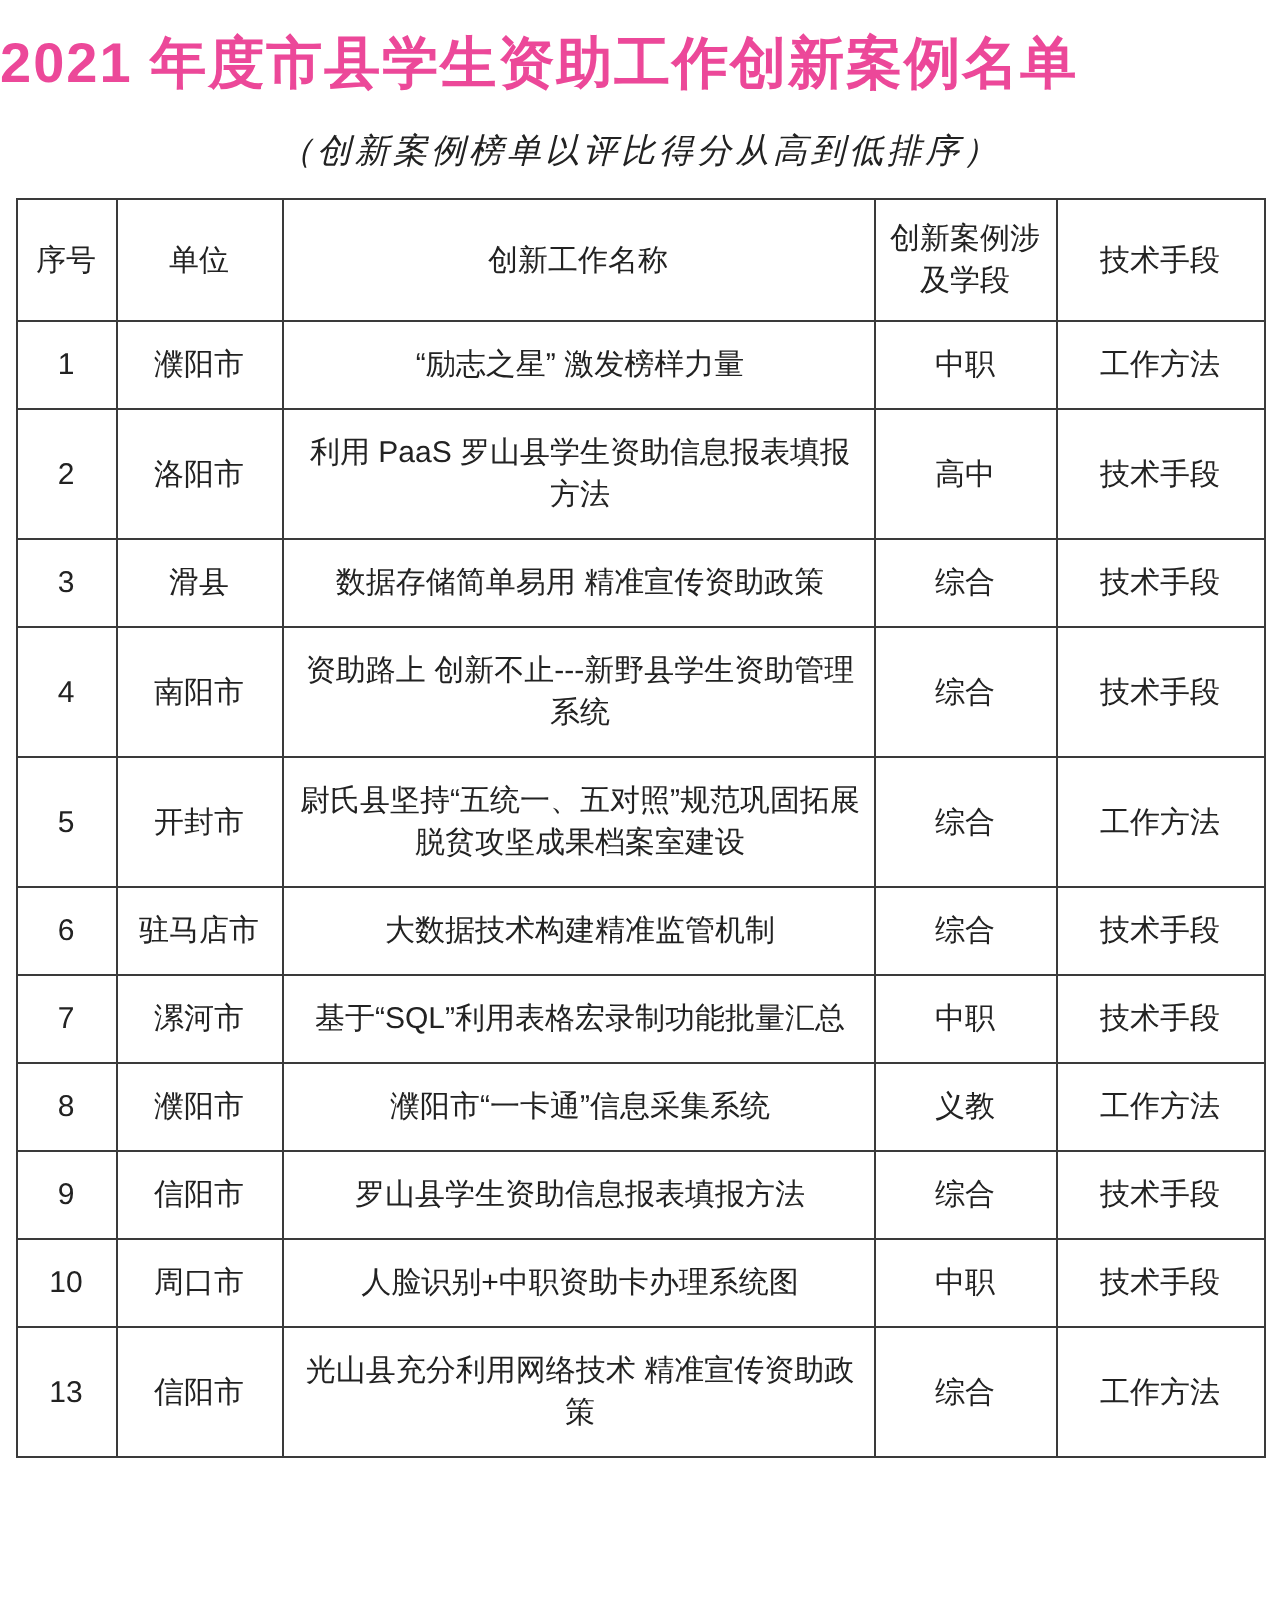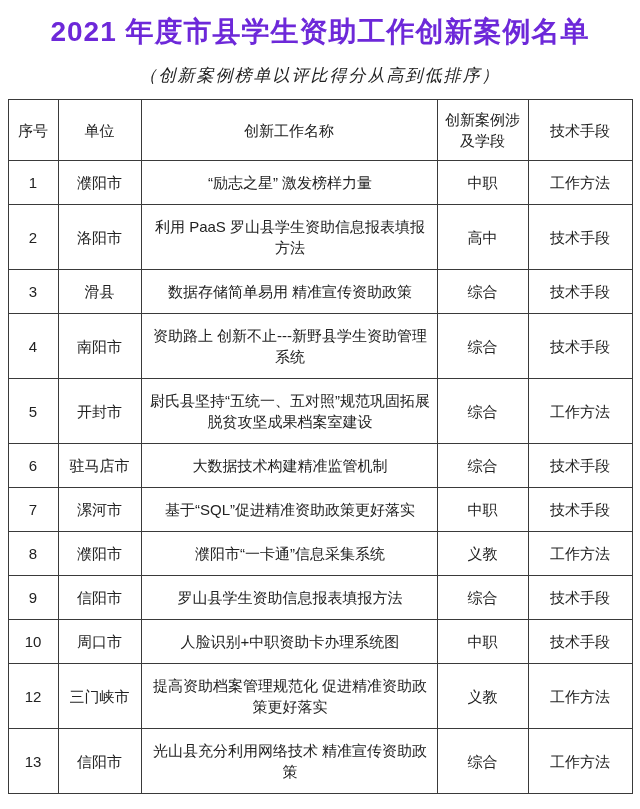--- a/index.html
+++ b/index.html
@@ -13,25 +13,25 @@
     height: 809px;
     background: #ffffff;
     color: #1f1f1f;
     font-family: "Liberation Sans", "DejaVu Sans", sans-serif;
     overflow: hidden;
     box-sizing: border-box;
   }
   .doc-title {
     margin: 0;
     padding-top: 13px;
-    text-align: center;
+    text-align: left;
     font-size: 28px;
     font-weight: bold;
     letter-spacing: 1px;
-    color: #6d28d9;
+    color: #ec4899;
     font-family: "Liberation Sans", "DejaVu Sans", sans-serif;
   }
   .doc-subtitle {
     margin: 0;
     padding-top: 13px;
     padding-bottom: 12px;
     text-align: center;
     font-size: 17px;
     font-weight: normal;
     font-style: italic;
@@ -140,21 +140,21 @@
       <tr>
         <td>6</td>
         <td>驻马店市</td>
         <td class="cell-name">大数据技术构建精准监管机制</td>
         <td>综合</td>
         <td>技术手段</td>
       </tr>
       <tr>
         <td>7</td>
         <td>漯河市</td>
-        <td class="cell-name">基于“SQL”促进精准资助政策更好落实</td>
+        <td class="cell-name">基于“SQL”利用表格宏录制功能批量汇总</td>
         <td>中职</td>
         <td>技术手段</td>
       </tr>
       <tr>
         <td>8</td>
         <td>濮阳市</td>
         <td class="cell-name">濮阳市“一卡通”信息采集系统</td>
         <td>义教</td>
         <td>工作方法</td>
       </tr>
@@ -166,27 +166,20 @@
         <td>技术手段</td>
       </tr>
       <tr>
         <td>10</td>
         <td>周口市</td>
         <td class="cell-name">人脸识别+中职资助卡办理系统图</td>
         <td>中职</td>
         <td>技术手段</td>
       </tr>
       <tr>
-        <td>12</td>
-        <td>三门峡市</td>
-        <td class="cell-name">提高资助档案管理规范化 促进精准资助政策更好落实</td>
-        <td>义教</td>
-        <td>工作方法</td>
-      </tr>
-      <tr>
         <td>13</td>
         <td>信阳市</td>
         <td class="cell-name">光山县充分利用网络技术 精准宣传资助政策</td>
         <td>综合</td>
         <td>工作方法</td>
       </tr>
     </tbody>
   </table>
 
 </div>

